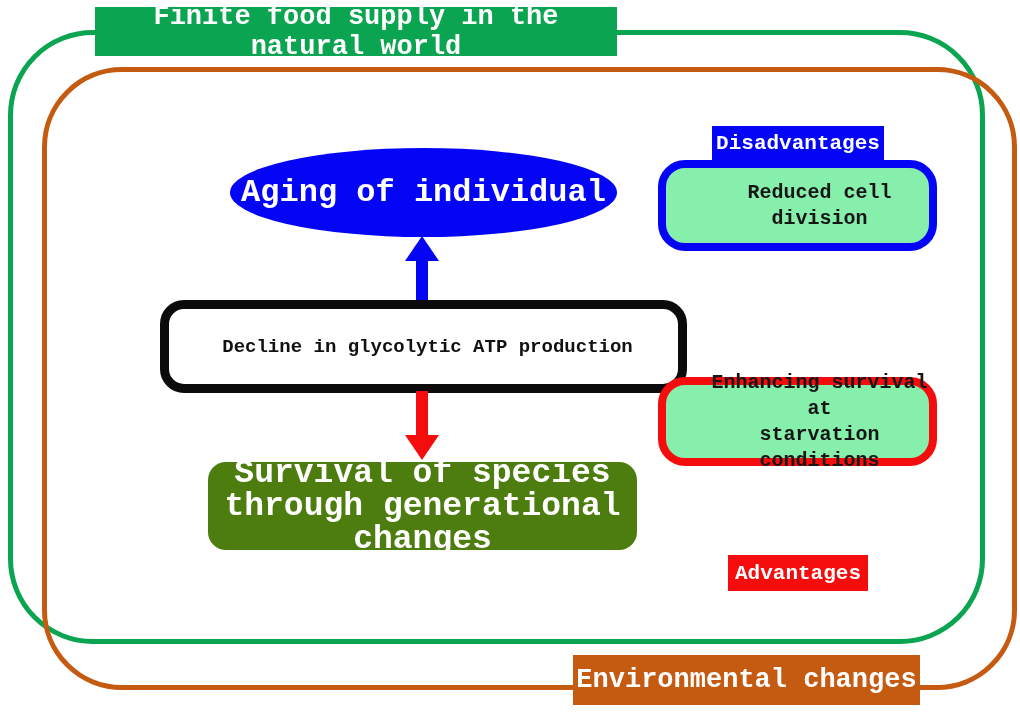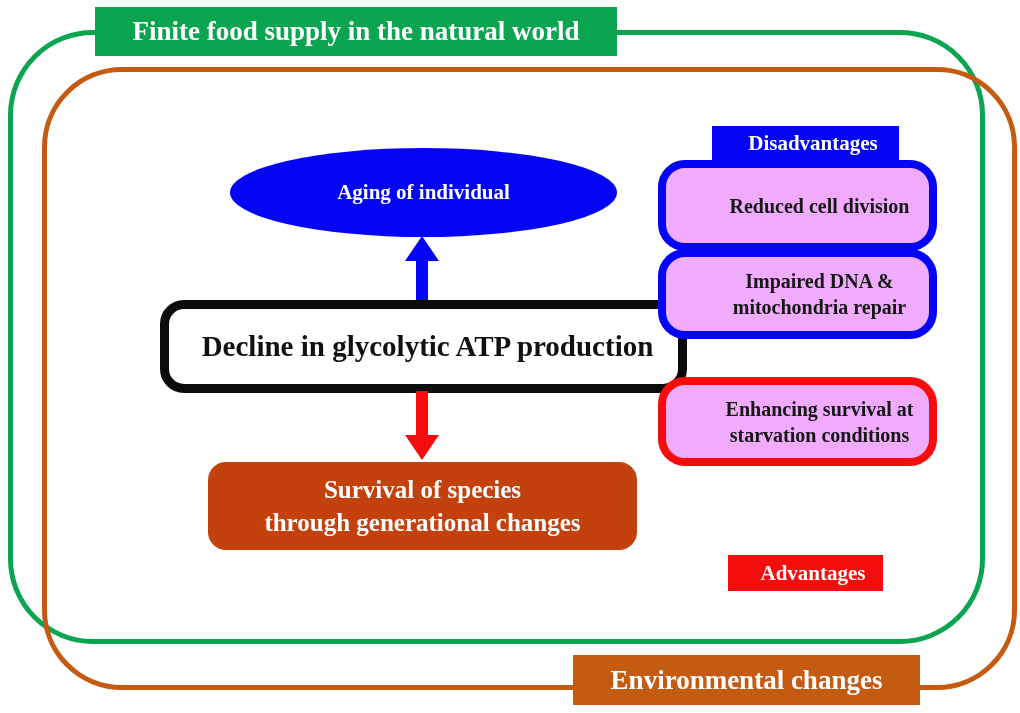--- a/index.html
+++ b/index.html
@@ -1,52 +1,52 @@
 <!DOCTYPE html>
 <html><head>
 <meta charset="utf-8">
 <style>
   html,body{margin:0;padding:0;background:#ffffff;}
   .canvas{
     position:relative;width:1020px;height:713px;background:#ffffff;overflow:hidden;
-    font-family:Liberation Serif, serif;font-weight:bold;
+    font-family:Liberation Mono, monospace;font-weight:bold;
   }
   
   .frame{position:absolute;background:transparent;z-index:1;}
   .frame.green{left:8px;top:30px;width:967px;height:604px;border:5px solid #0BA551;border-radius:85px;}
   .frame.orange{left:42px;top:67px;width:965px;height:613px;border:5px solid #C55A11;border-radius:80px;}
   
   .frame-label{position:absolute;display:flex;align-items:center;justify-content:center;
     color:#ffffff;text-align:center;z-index:2;}
   .frame-label.green{left:95px;top:7px;width:522px;height:49px;background:#0BA551;font-size:27px;}
   .frame-label.orange{left:573px;top:655px;width:347px;height:50px;background:#C55A11;font-size:27px;text-align:center;}
   
   .ellipse{position:absolute;left:230px;top:148px;width:387px;height:89px;background:#0505F5;
     border-radius:50%;display:flex;align-items:center;justify-content:center;color:#ffffff;
-    font-size:21px;z-index:3;}
+    font-size:32px;z-index:3;}
   .black-box{position:absolute;left:160px;top:300px;width:527px;height:93px;background:#ffffff;
     border:9px solid #0b0b0b;border-radius:24px;display:flex;align-items:center;justify-content:center;
-    color:#111111;font-size:29px;z-index:3;box-sizing:border-box;padding-left:8px;}
-  .survival-box{position:absolute;left:208px;top:462px;width:429px;height:88px;background:#c2410c;
+    color:#111111;font-size:19px;z-index:3;box-sizing:border-box;padding-left:8px;}
+  .survival-box{position:absolute;left:208px;top:462px;width:429px;height:88px;background:#4d7c0f;
     border-radius:18px;display:flex;align-items:center;justify-content:center;color:#ffffff;
-    font-size:25px;line-height:33px;text-align:center;z-index:3;}
+    font-size:33px;line-height:33px;text-align:center;z-index:3;}
   
   .arrow-part{position:absolute;z-index:3;}
   .up-shaft{left:416px;top:258px;width:12px;height:45px;background:#0505F5;}
   .up-head{left:405px;top:236px;width:0;height:0;border-left:17px solid transparent;
     border-right:17px solid transparent;border-bottom:25px solid #0505F5;}
   .down-shaft{left:416px;top:391px;width:12px;height:46px;background:#F50C0C;}
   .down-head{left:405px;top:435px;width:0;height:0;border-left:17px solid transparent;
     border-right:17px solid transparent;border-top:25px solid #F50C0C;}
   
   .tag{position:absolute;display:flex;align-items:center;justify-content:center;color:#ffffff;
-    font-size:21px;z-index:4;padding-left:15px;}
+    font-size:21px;z-index:4;}
   .tag.blue{left:712px;top:126px;width:172px;height:35px;background:#0505F5;}
   .tag.red{left:728px;top:555px;width:140px;height:36px;background:#F50C0C;}
-  .side-box{position:absolute;left:658px;width:279px;background:#f0abfc;border-radius:27px;
+  .side-box{position:absolute;left:658px;width:279px;background:#86efac;border-radius:27px;
     display:flex;align-items:center;justify-content:center;color:#161616;font-size:20px;
     line-height:26px;text-align:center;z-index:5;box-sizing:border-box;padding-left:44px;}
   .side-box.blue{border:8px solid #0505F5;}
   .side-box.red{border:8px solid #F50C0C;}
   .sb1{top:160px;height:91px;}
   .sb2{top:249px;height:90px;}
   .sr1{top:377px;height:89px;text-align:center;}
   .sr2{top:464px;height:91px;}
   .preline{white-space:pre-line;}
 </style>
@@ -69,20 +69,18 @@
   <div class="black-box">Decline in glycolytic ATP production</div>
 
   <div class="arrow-part down-shaft"></div>
   <div class="arrow-part down-head"></div>
 
   <div class="survival-box preline">Survival of species
 through generational changes</div>
 
   <div class="tag blue">Disadvantages</div>
   <div class="side-box blue sb1">Reduced cell division</div>
-  <div class="side-box blue sb2 preline">Impaired DNA &amp;
-mitochondria repair</div>
 
   <div class="side-box red sr1 preline">Enhancing survival at
 starvation conditions</div>
   <div class="tag red">Advantages</div>
 
 </div>
 
 </body></html>

